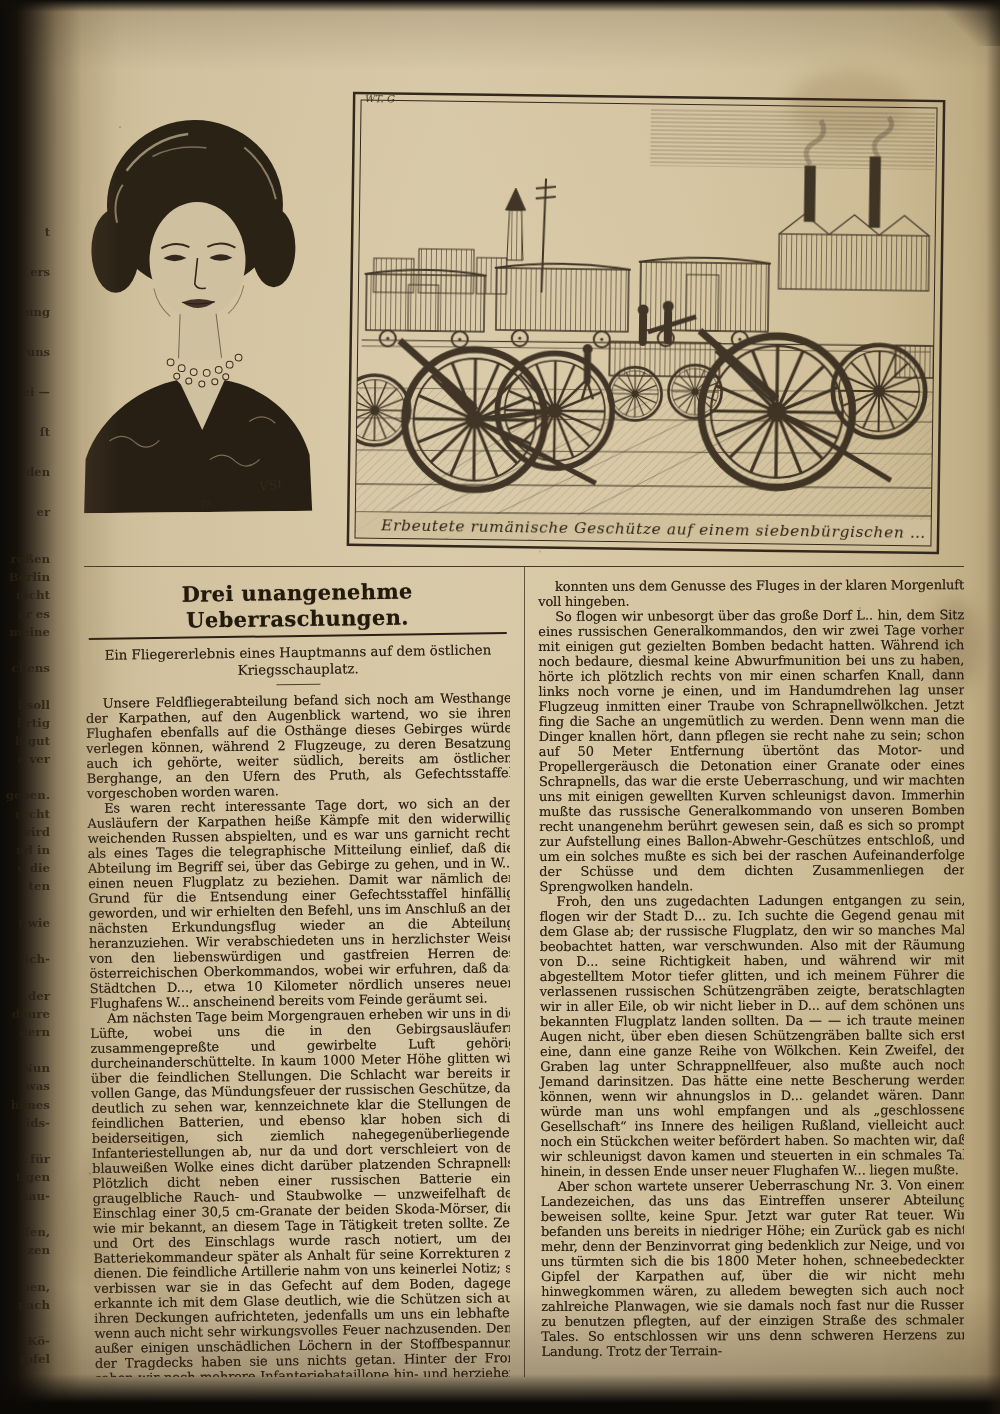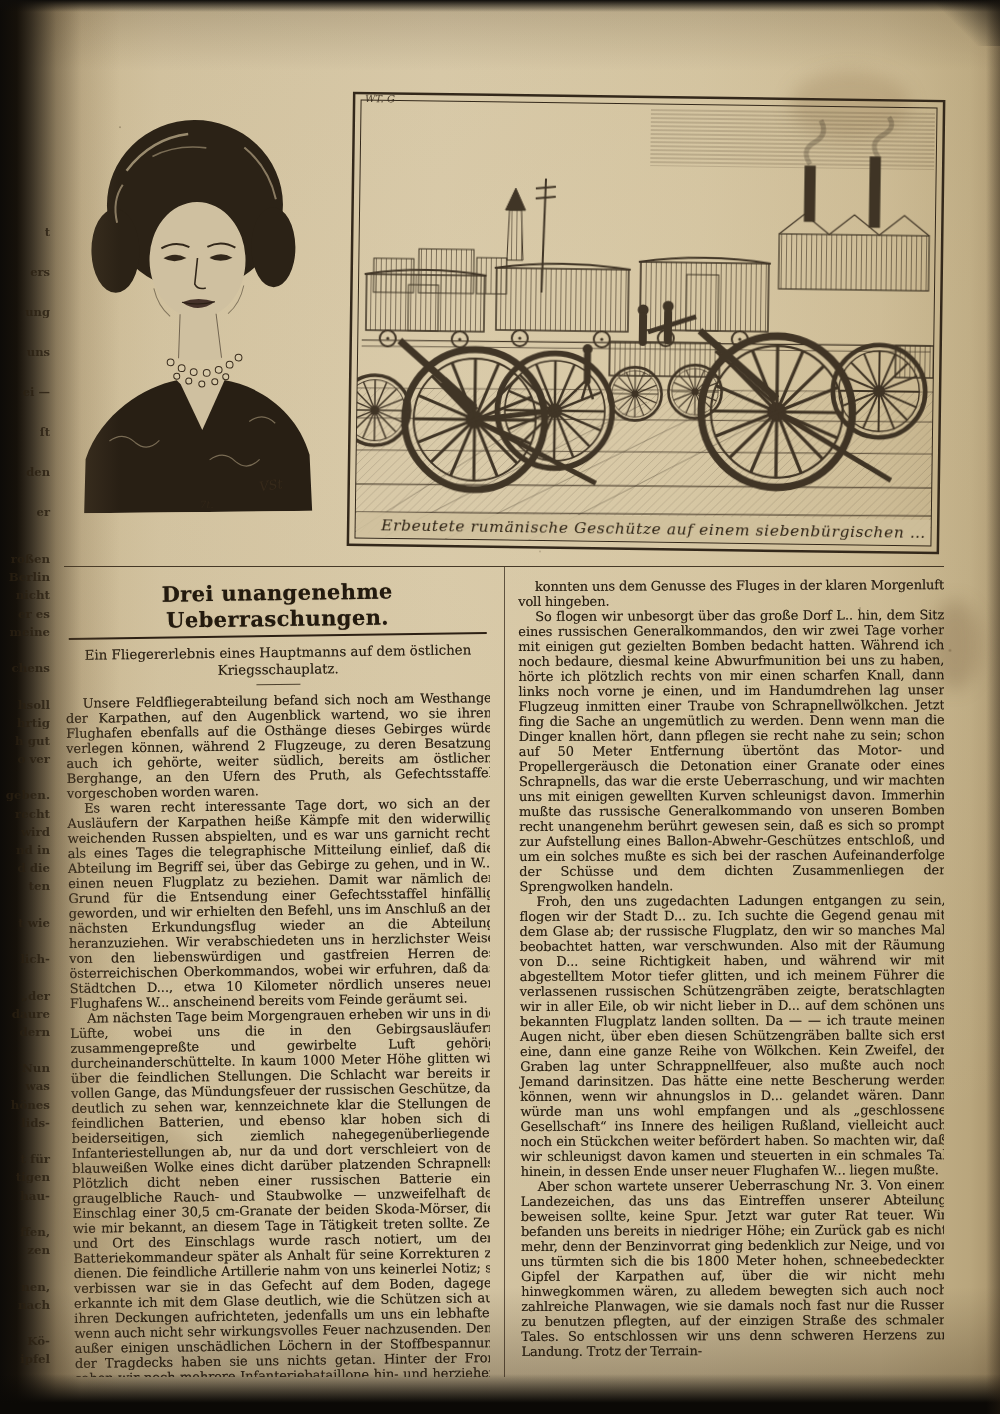--- a/index.html
+++ b/index.html
@@ -31,21 +31,21 @@
   .stain-1{left:790px;top:70px;width:120px;height:70px;background:rgba(118,90,50,0.20);}
   .stain-2{left:70px;top:1120px;width:150px;height:220px;background:rgba(104,78,46,0.16);}
   .stain-3{left:930px;top:600px;width:50px;height:90px;background:rgba(90,66,38,0.22);}
 
   
   .portrait{position:absolute;left:58px;top:100px;width:280px;height:412px;transform:rotate(-0.6deg);}
   
   .illustration{position:absolute;left:348px;top:92px;width:597px;height:464px;transform:rotate(0.8deg);}
 
   
-  .article{position:absolute;left:64px;top:566px;width:880px;height:812px;}
+  .article{position:absolute;left:84px;top:566px;width:880px;height:812px;}
   .article-toprule{border-top:1.5px solid rgba(44,32,18,0.85);width:100%;height:0;}
   .cols{display:flex;gap:28px;height:806px;margin-top:4px;position:relative;}
   .col{width:426px;height:100%;overflow:hidden;}
   .col-inner-left{transform:rotate(-0.8deg);transform-origin:top left;}
   .col-inner-right{transform:rotate(-0.25deg);transform-origin:top left;}
   .col-divider{position:absolute;left:50%;top:-4px;bottom:0;width:1px;background:rgba(44,32,18,0.7);}
   .headline{margin:12px 4px 7px;text-align:center;font-size:21px;font-weight:bold;color:#231a0e;letter-spacing:.4px;line-height:26px;text-shadow:0 0 .7px rgba(35,26,14,.7);}
   .headline .title-text{border-bottom:2px solid #2c2014;padding-bottom:3px;display:inline-block;}
   .subtitle{text-align:center;font-size:13.4px;line-height:17px;color:#281e12;text-shadow:0 0 .5px rgba(40,30,16,.5);}
   .sub-rule{width:44px;border-top:1.2px solid rgba(44,32,18,.8);margin:6px auto 8px;height:0;}

